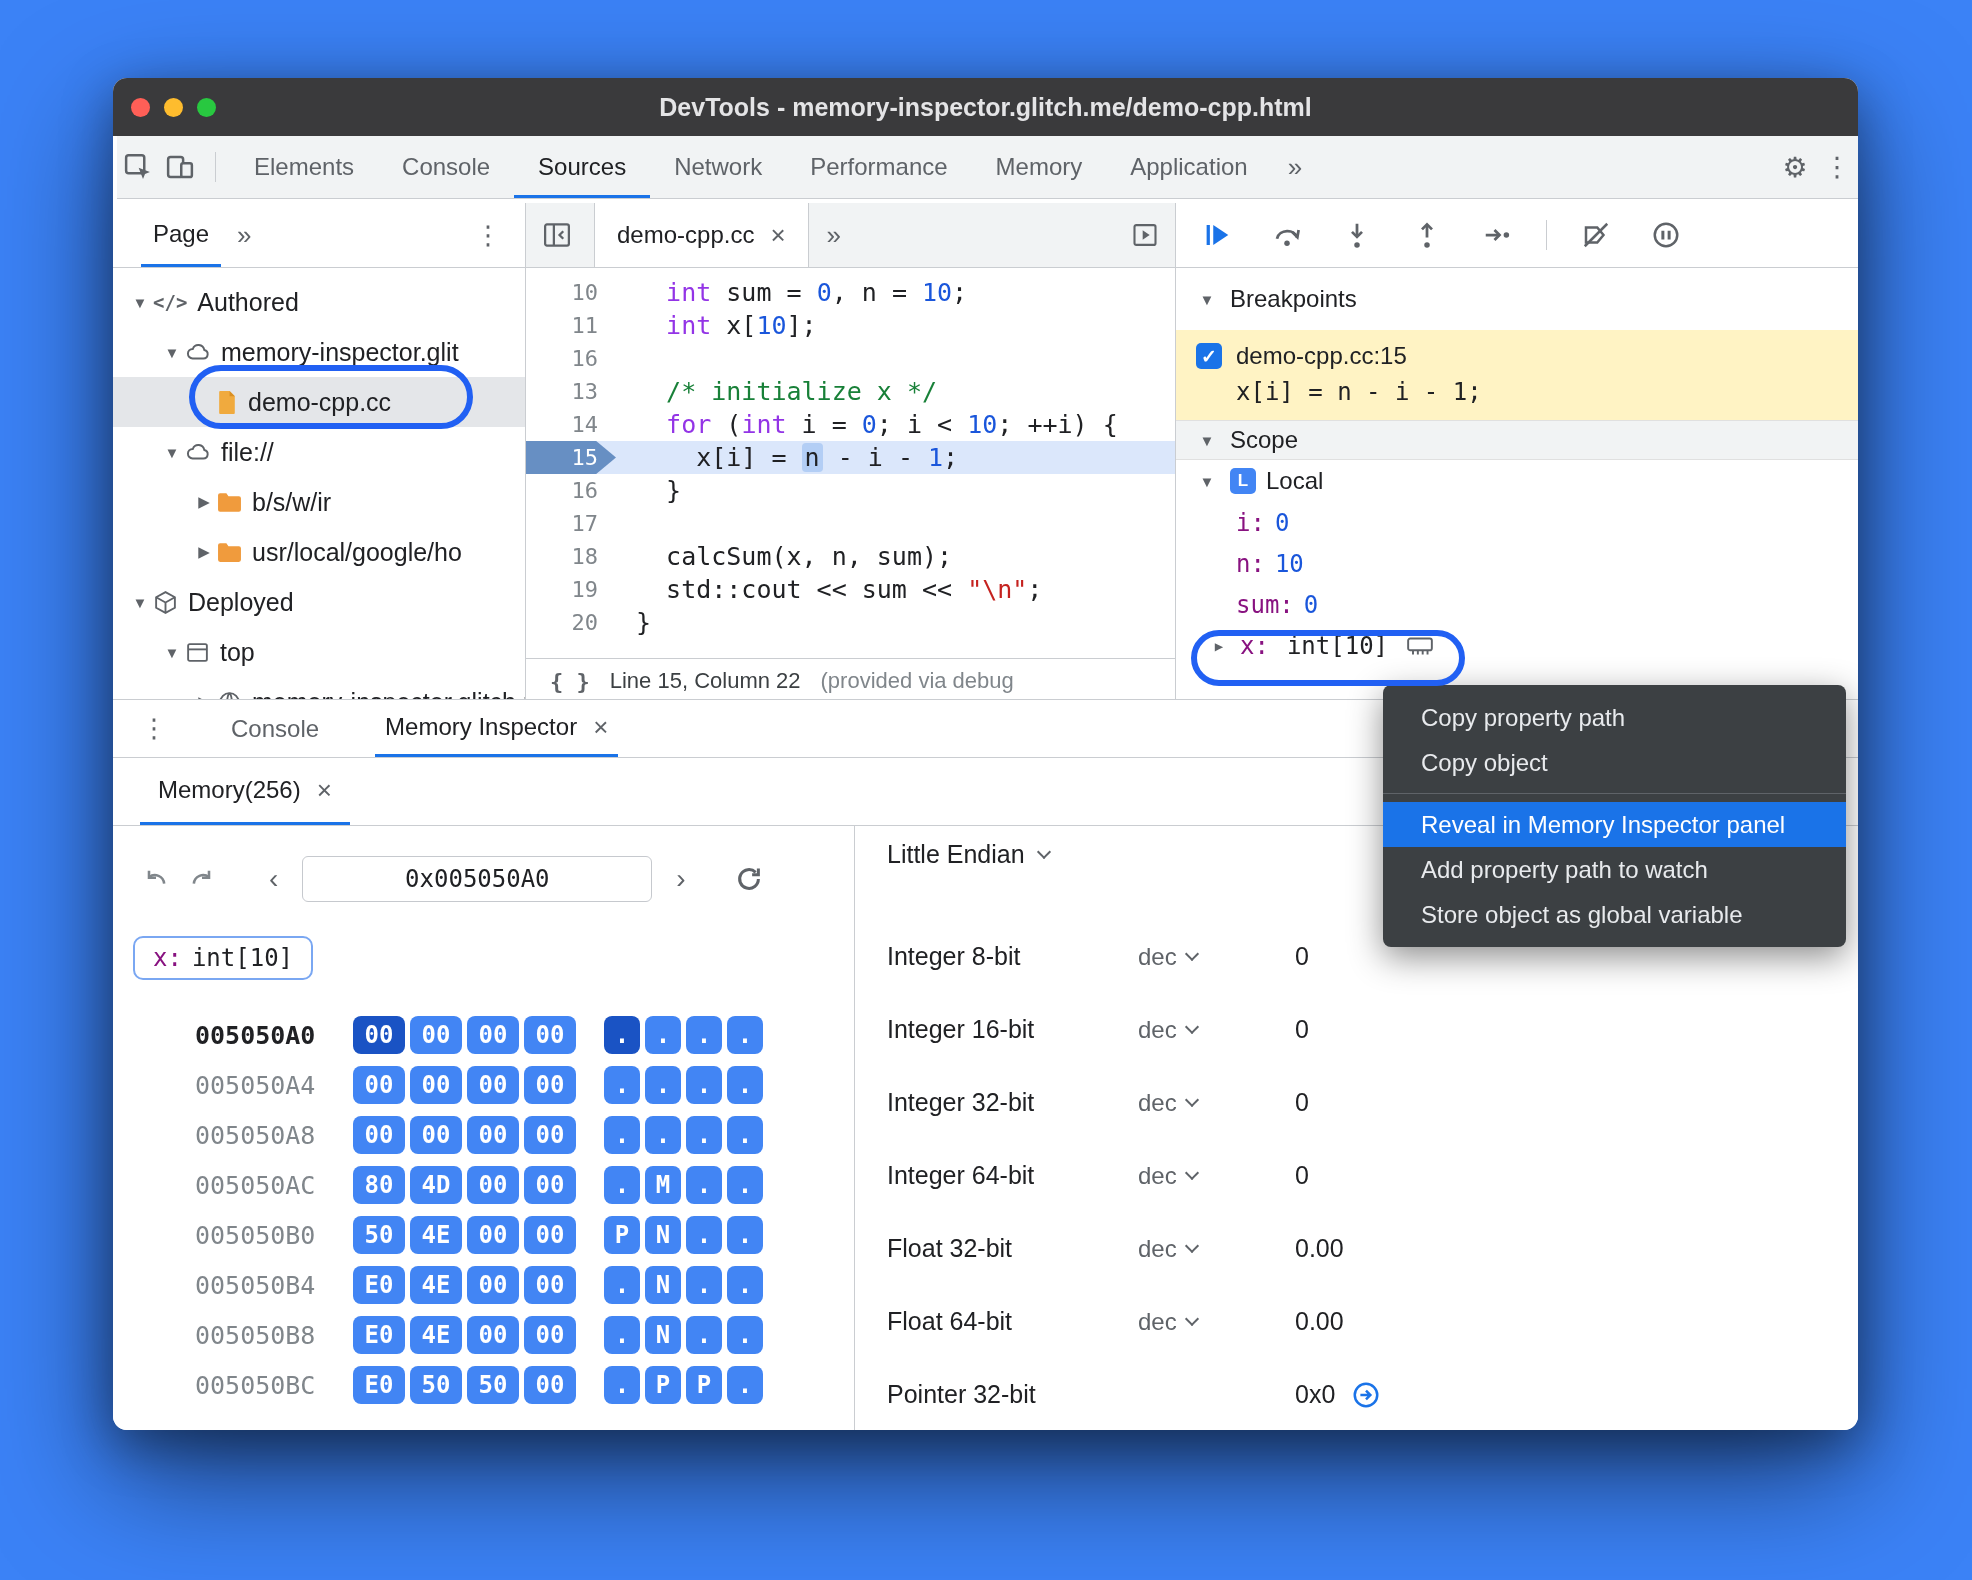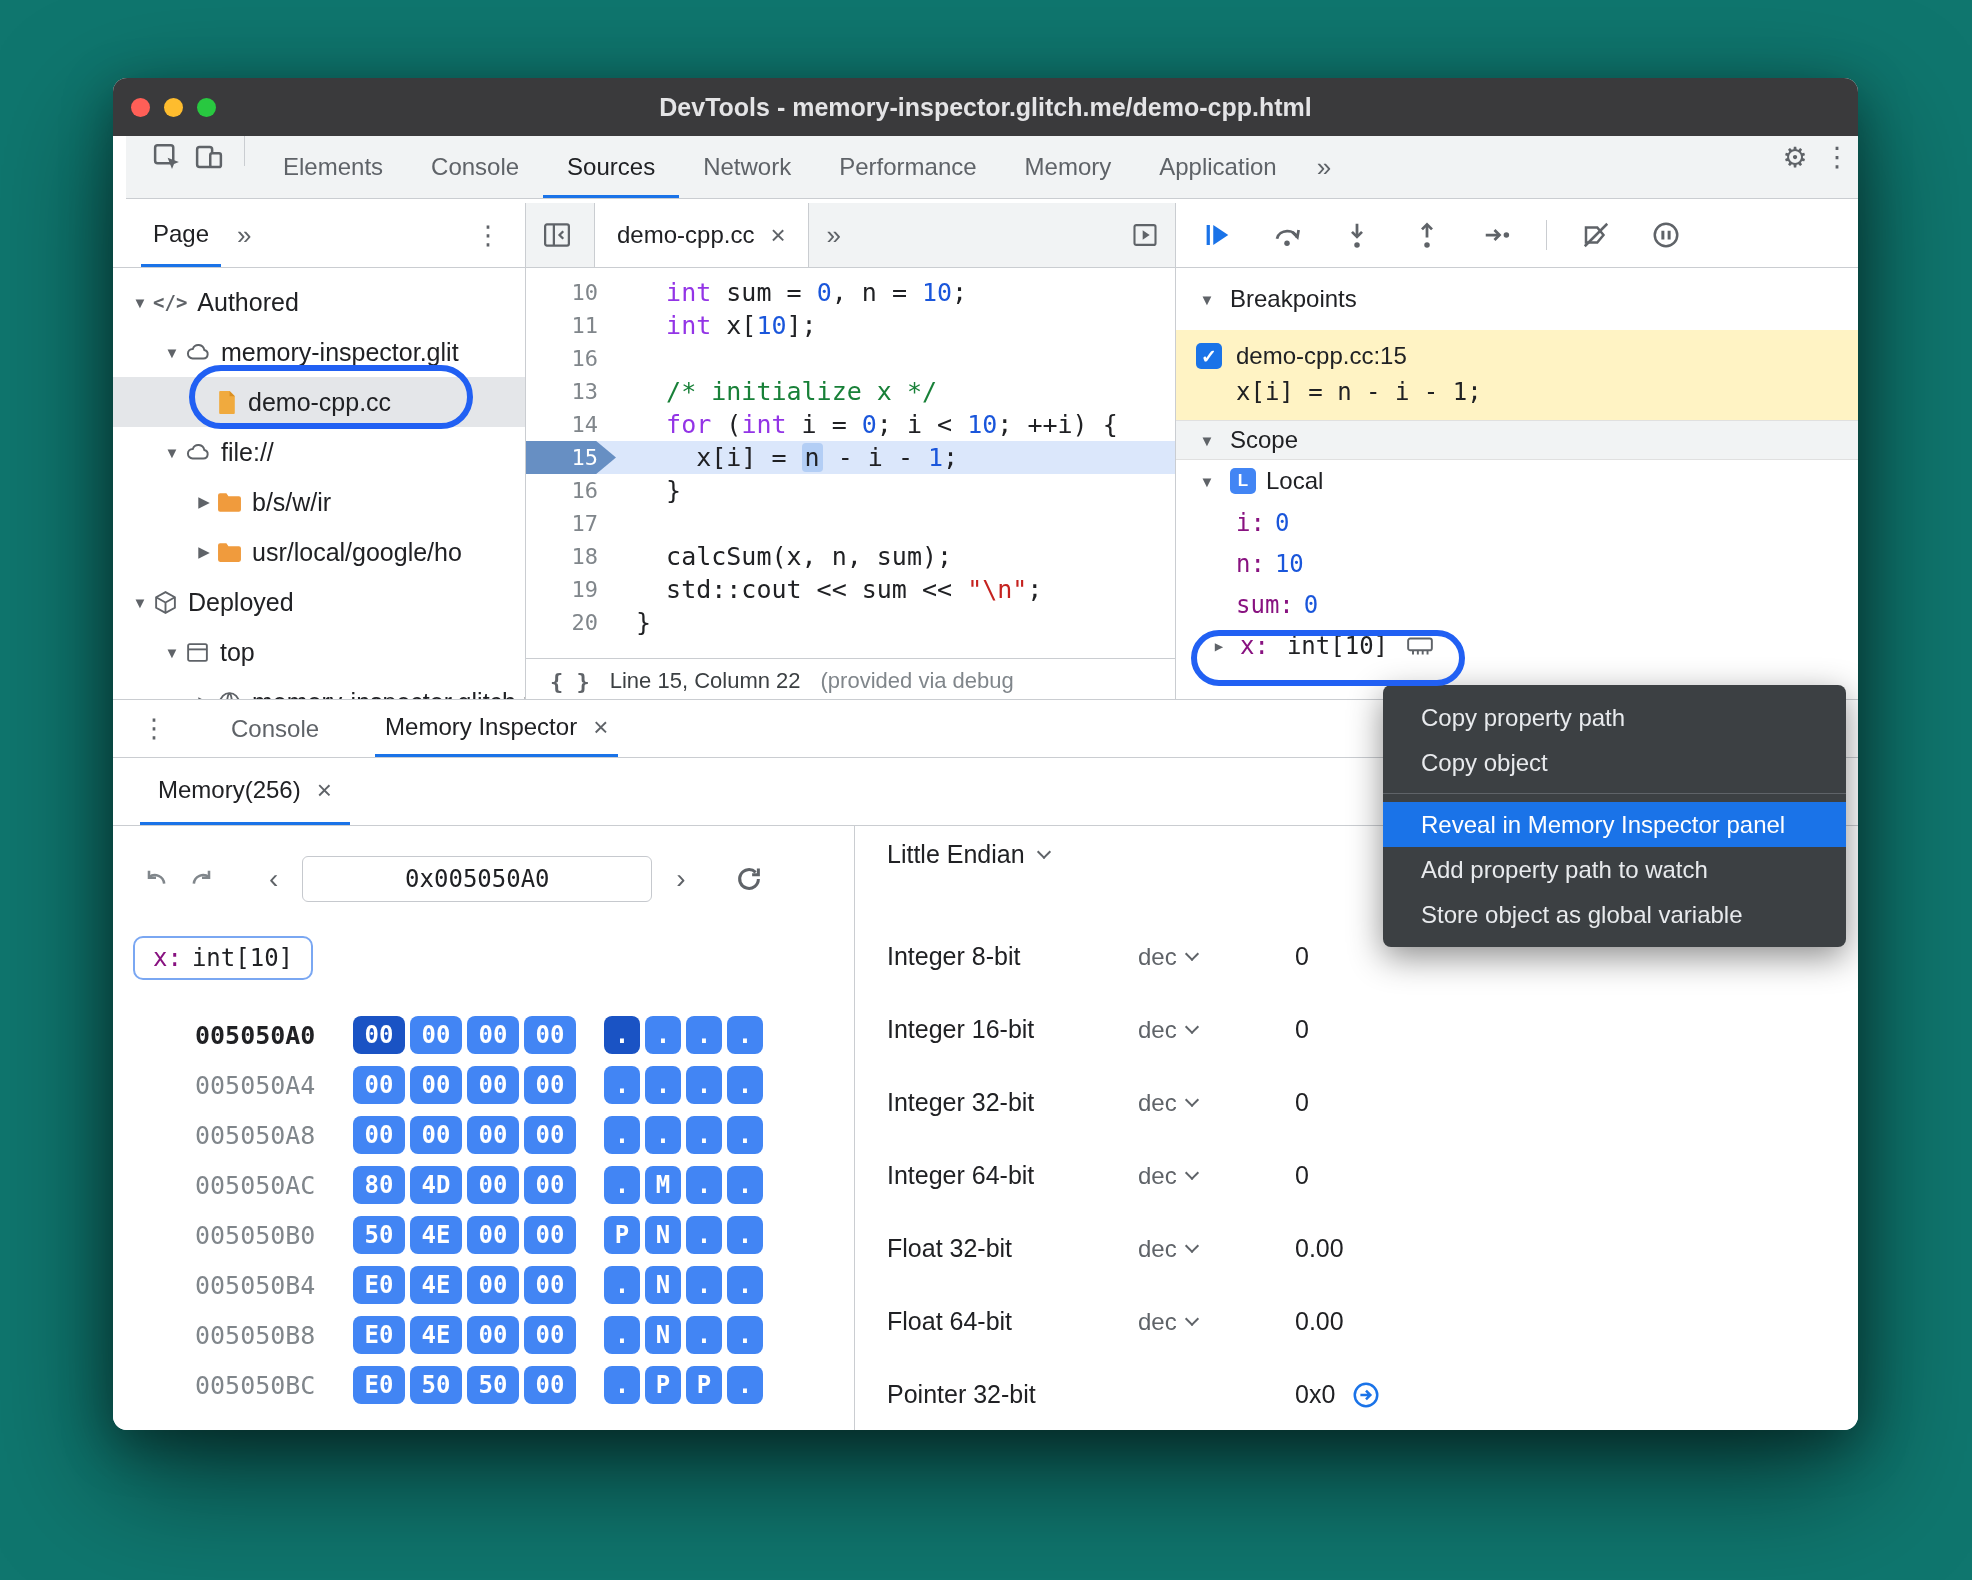--- a/index.html
+++ b/index.html
@@ -1,31 +1,31 @@
 <!DOCTYPE html>
 <html><head>
 <meta charset="utf-8">
 <style>
   * { box-sizing: border-box; margin: 0; padding: 0; }
   html,body { width:1972px; height:1580px; background:#ffffff; font-family:"Liberation Sans", sans-serif; }
-  .page { position:relative; width:1972px; height:1580px; background:#0f766e; overflow:hidden; }
+  .page { position:relative; width:1972px; height:1580px; background:#3b82f6; overflow:hidden; }
   .window { position:absolute; left:113px; top:78px; width:1745px; height:1352px; background:#fff;
             border-radius:14px; overflow:hidden;
             box-shadow:0 45px 120px rgba(0,0,0,0.55), 0 14px 50px rgba(0,0,0,0.35); }
 
   
   .titlebar { position:absolute; top:0; left:0; right:0; height:58px; background:#3a3a3c; display:flex; align-items:center; }
   .lights { position:absolute; left:18px; top:0; height:58px; display:flex; align-items:center; gap:14px; }
   .light { width:19px; height:19px; border-radius:50%; display:inline-block; }
   .light.red{ background:#ff5f57; } .light.yellow{ background:#febc2e; } .light.green{ background:#28c840; }
   .title { width:100%; text-align:center; color:#e4e4e6; font-size:25px; font-weight:700; }
 
   
-  .toolbar { position:absolute; top:58px; left:13px; right:0; height:63px; background:#f1f3f4; border-bottom:1px solid #cacdd1;
-             display:flex; padding-left:20px; }
+  .toolbar { position:absolute; top:58px; left:4px; right:0; height:63px; background:#f1f3f4; border-bottom:1px solid #cacdd1;
+             display:flex; align-items:center; }
   .tb-icon { display:inline-flex; align-items:center; justify-content:center; width:42px; height:42px; color:#5f6368; }
   .tb-icon.gear { font-size:28px; } .tb-icon.kebab { font-size:27px; }
   .vdiv { width:1px; height:30px; background:#cacdd1; margin:0 14px; }
   .tabs { display:flex; height:100%; align-items:stretch; }
   .tab { display:flex; align-items:center; padding:0 24px; font-size:24px; color:#5f6368; }
   .tab.active { color:#202124; box-shadow:inset 0 -3px 0 #1a73e8; }
   .tab.more { font-size:26px; padding:0 16px; }
   .spacer { flex:1; }
 
   

